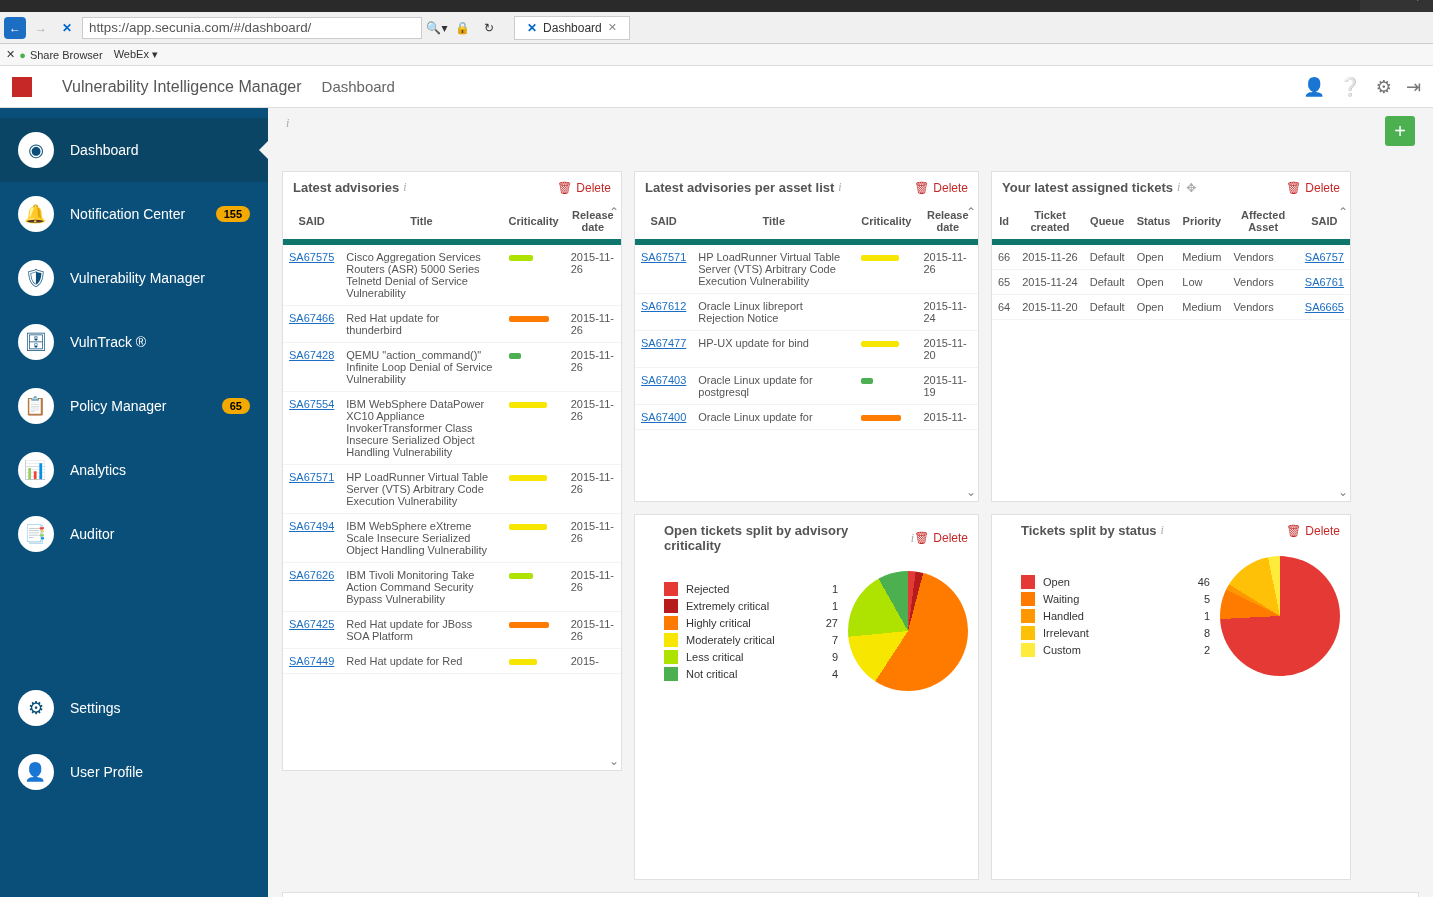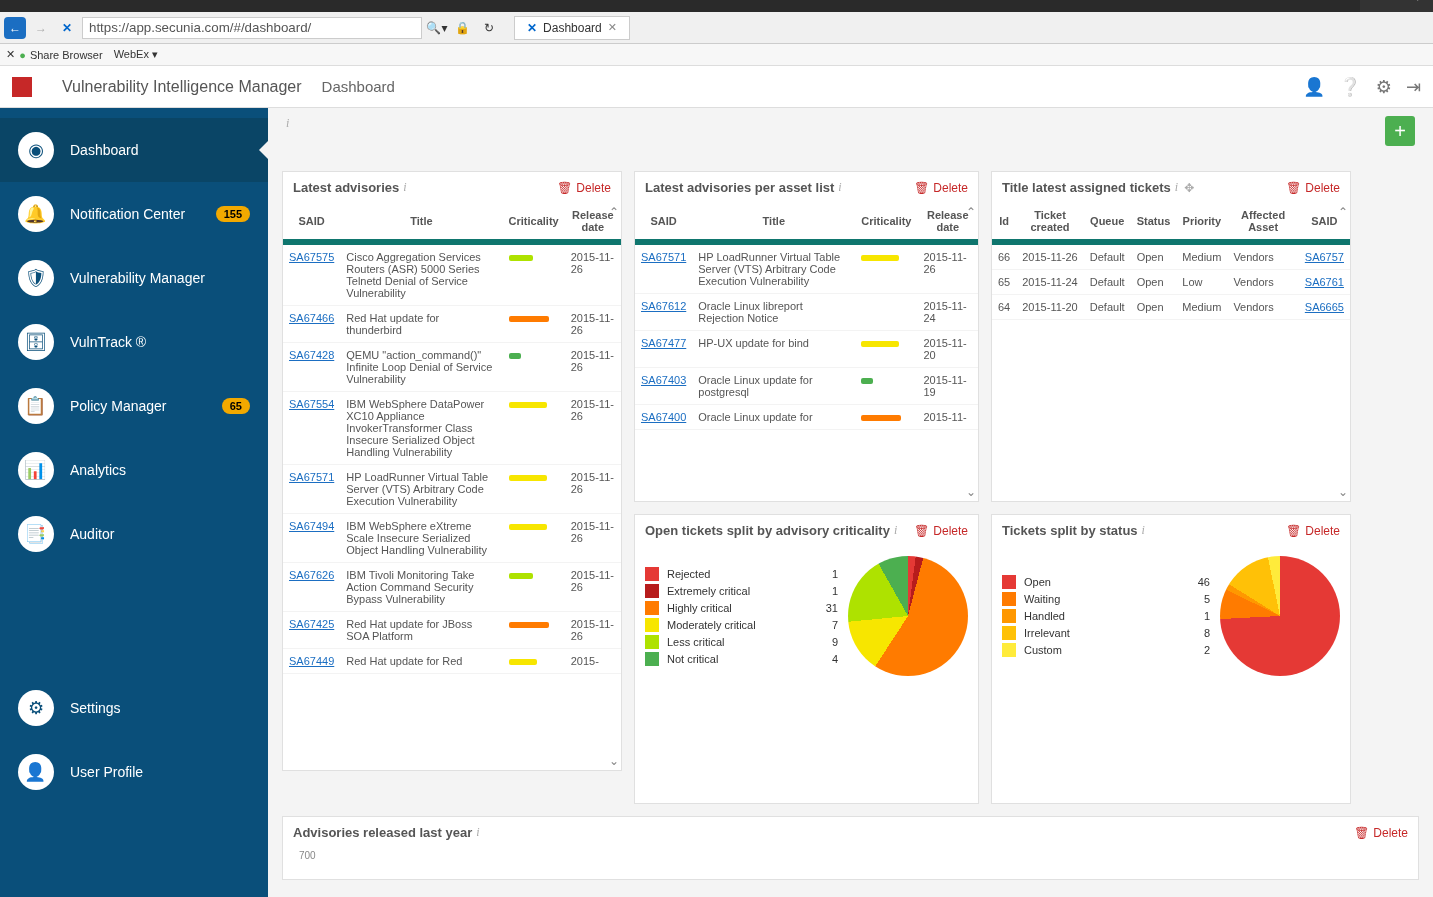--- a/index.html
+++ b/index.html
@@ -61,21 +61,21 @@
 .crit-orange { background: #ff7b00; width: 40px; }
 .crit-green-sm { background: #4caf50; width: 12px; }
 .crit-lime { background: #aee200; width: 24px; }
 
 .scroll-area { position: relative; }
 .scroll-widget { height: 600px; overflow: hidden; position: relative; }
 .scroll-widget.short { height: 331px; }
 .scroll-arrow { position: absolute; right: 2px; color: #888; font-size: 12px; cursor: pointer; }
 .scroll-up { top: 2px; }
 .scroll-down { bottom: 2px; }
-.pie-widget { height: 290px; }
+.pie-widget { height: 366px; padding-left: 19px; }
 .pie-body { display: flex; align-items: center; padding: 10px; gap: 10px; }
 .legend { font-size: 11px; }
 .legend-row { display: flex; align-items: center; margin: 3px 0; gap: 8px; }
 .legend-sw { width: 14px; height: 14px; }
 .legend-val { margin-left: auto; min-width: 20px; text-align: right; }
 
 .pie { width: 120px; height: 120px; border-radius: 50%; }
 
 .bottom-widget { grid-column: 1 / span 3; background: #fff; border: 1px solid #e0e0e0; margin-top: 12px; padding: 8px 10px; }
 .bottom-head { display: flex; align-items: center; }
@@ -323,21 +323,21 @@
       <span class="legend-val">1</span>
                 </div>
                 <div class="legend-row">
                   <span class="legend-sw" style="background:#b71c1c"></span>
       <span>Extremely critical</span>
       <span class="legend-val">1</span>
                 </div>
                 <div class="legend-row">
                   <span class="legend-sw" style="background:#ff7b00"></span>
       <span>Highly critical</span>
-      <span class="legend-val">31</span>
+      <span class="legend-val">27</span>
                 </div>
                 <div class="legend-row">
                   <span class="legend-sw" style="background:#f7e600"></span>
       <span>Moderately critical</span>
       <span class="legend-val">7</span>
                 </div>
                 <div class="legend-row">
                   <span class="legend-sw" style="background:#aee200"></span>
       <span>Less critical</span>
       <span class="legend-val">9</span>
@@ -349,21 +349,21 @@
                 </div>
               </div>
             <div class="pie" id="pie-0" style="background: conic-gradient(rgb(229, 57, 53) 0deg, rgb(229, 57, 53) 7.34694deg, rgb(183, 28, 28) 7.34694deg, rgb(183, 28, 28) 14.6939deg, rgb(255, 123, 0) 14.6939deg, rgb(255, 123, 0) 213.061deg, rgb(247, 230, 0) 213.061deg, rgb(247, 230, 0) 264.49deg, rgb(174, 226, 0) 264.49deg, rgb(174, 226, 0) 330.612deg, rgb(76, 175, 80) 330.612deg, rgb(76, 175, 80) 360deg);"></div>
           </div>
         </div>
       </div>
 
       <div style="display:flex;flex-direction:column;gap:12px">
         <div class="widget scroll-widget short">
           <div class="widget-head">
-            <span class="widget-title">Title latest assigned tickets</span>
+            <span class="widget-title">Your latest assigned tickets</span>
             <span class="info-i">i</span>
             <span class="drag-icon">✥</span>
             <span class="widget-delete">🗑 <span>Delete</span></span>
           </div>
           <div class="scroll-area" style="flex:1;overflow:hidden;position:relative">
             <span class="scroll-arrow scroll-up">⌃</span>
             <table class="tbl" id="tbl-tix">
                 <tbody>
                   <tr>
                     <th>Id</th>

